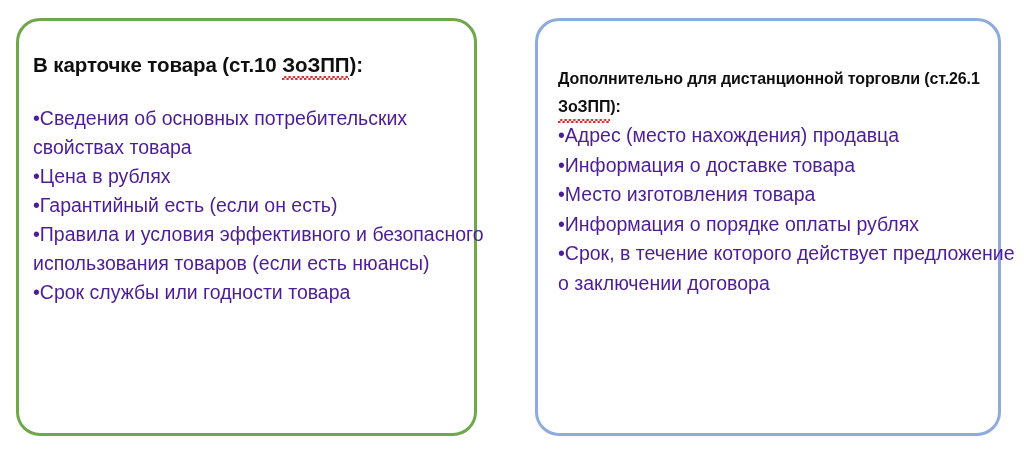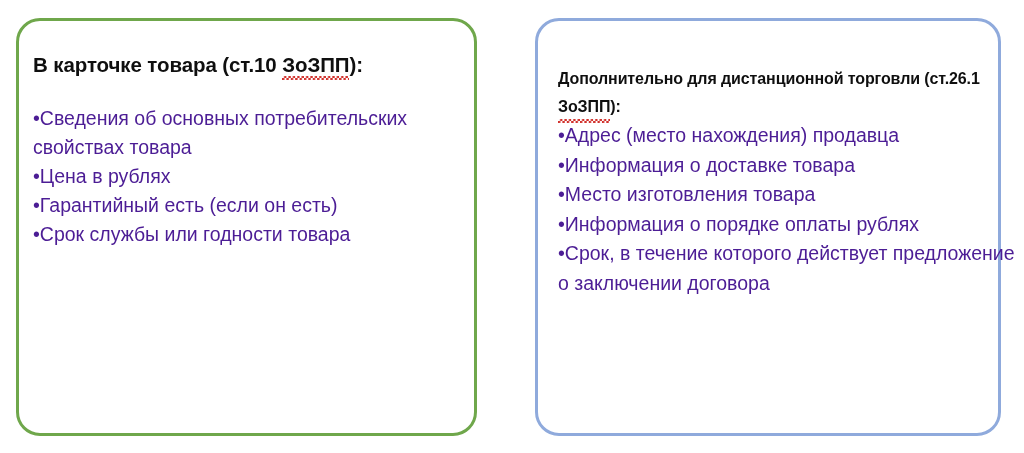--- a/index.html
+++ b/index.html
@@ -133,20 +133,21 @@
 
   <section class="panel panel--left" style="border-color: rgb(111, 167, 75);">
     <div class="panel-inner">
 
       <p class="heading"><span>В карточке товара (ст.10 </span><span class="misspelled">ЗоЗПП</span><span>):</span></p>
 
       <ul class="bullets">
         <li><span class="bullet-glyph">•</span><span>Сведения об основных потребительских свойствах товара</span></li>
         <li><span class="bullet-glyph">•</span><span>Цена в рублях</span></li>
         <li><span class="bullet-glyph">•</span><span>Гарантийный есть (если он есть)</span></li>
+        <li><span class="bullet-glyph">•</span><span>Правила и условия эффективного и безопасного использования товаров (если есть нюансы)</span></li>
         <li><span class="bullet-glyph">•</span><span>Срок службы или годности товара</span></li>
       </ul>
 
     </div>
   </section>
 
   <section class="panel panel--right" style="border-color: rgb(143, 170, 220);">
     <div class="panel-inner">
 
       <p class="heading"><span>Дополнительно для дистанционной торговли (ст.26.1 </span><span class="misspelled">ЗоЗПП</span><span>):</span></p>

